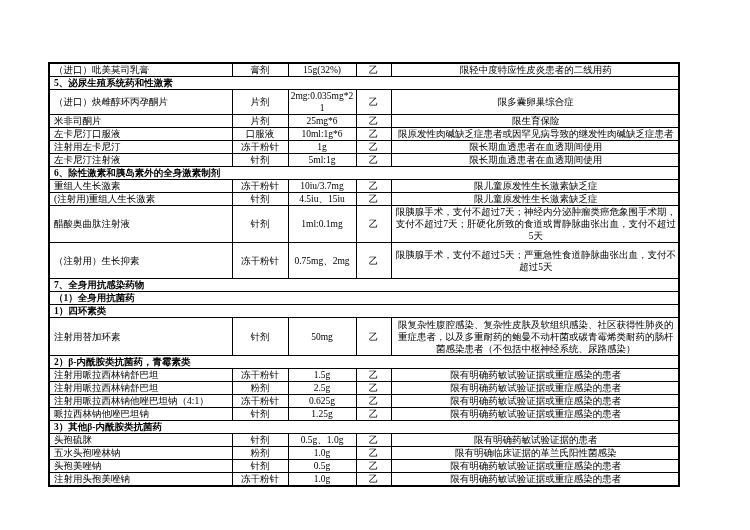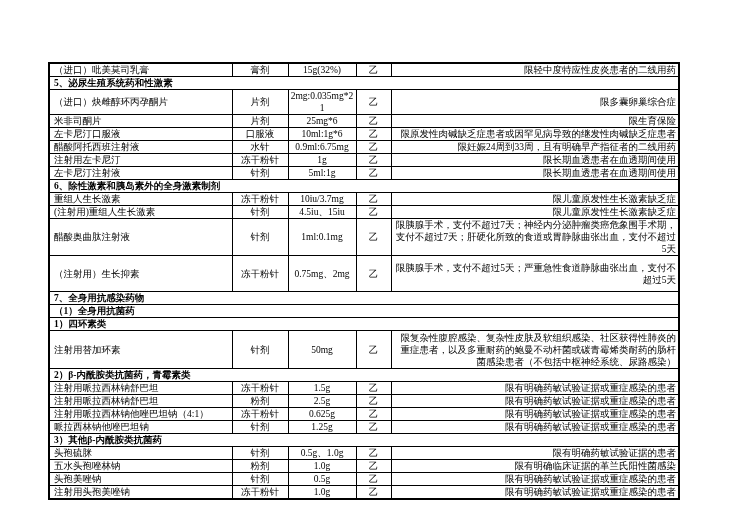--- a/index.html
+++ b/index.html
@@ -24,21 +24,21 @@
     vertical-align:middle;
     overflow:hidden;
     box-sizing:border-box;
     word-break:break-all;
   }
   tr.lines-1{height:12.5px;}
   tr.lines-2{height:36px;}
   tr.lines-3{height:38px;}
   .cell-name{text-align:left;padding-left:4px;}
   .cell-form,.cell-spec,.cell-category{text-align:center;padding:0 1px;}
-  .cell-note{text-align:right;padding-left:4px;}
+  .cell-note{text-align:center;padding-left:4px;}
   .cell-section{font-weight:bold;text-align:left;padding-left:4px;margin-top:32px;}
 </style>
 </head>
 <body>
 
 <div class="page">
   <table class="doc-table">
     <colgroup>
       <col style="width:183px">
       <col style="width:56px">
@@ -72,27 +72,20 @@
           <td class="cell-note">限生育保险</td>
         </tr>
         <tr class="lines-1">
           <td class="cell-name">左卡尼汀口服液</td>
           <td class="cell-form">口服液</td>
           <td class="cell-spec">10ml:1g*6</td>
           <td class="cell-category">乙</td>
           <td class="cell-note">限原发性肉碱缺乏症患者或因罕见病导致的继发性肉碱缺乏症患者</td>
         </tr>
         <tr class="lines-1">
-          <td class="cell-name">醋酸阿托西班注射液</td>
-          <td class="cell-form">水针</td>
-          <td class="cell-spec">0.9ml:6.75mg</td>
-          <td class="cell-category">乙</td>
-          <td class="cell-note">限妊娠24周到33周，且有明确早产指征者的二线用药</td>
-        </tr>
-        <tr class="lines-1">
           <td class="cell-name">注射用左卡尼汀</td>
           <td class="cell-form">冻干粉针</td>
           <td class="cell-spec">1g</td>
           <td class="cell-category">乙</td>
           <td class="cell-note">限长期血透患者在血透期间使用</td>
         </tr>
         <tr class="lines-1">
           <td class="cell-name">左卡尼汀注射液</td>
           <td class="cell-form">针剂</td>
           <td class="cell-spec">5ml:1g</td>

